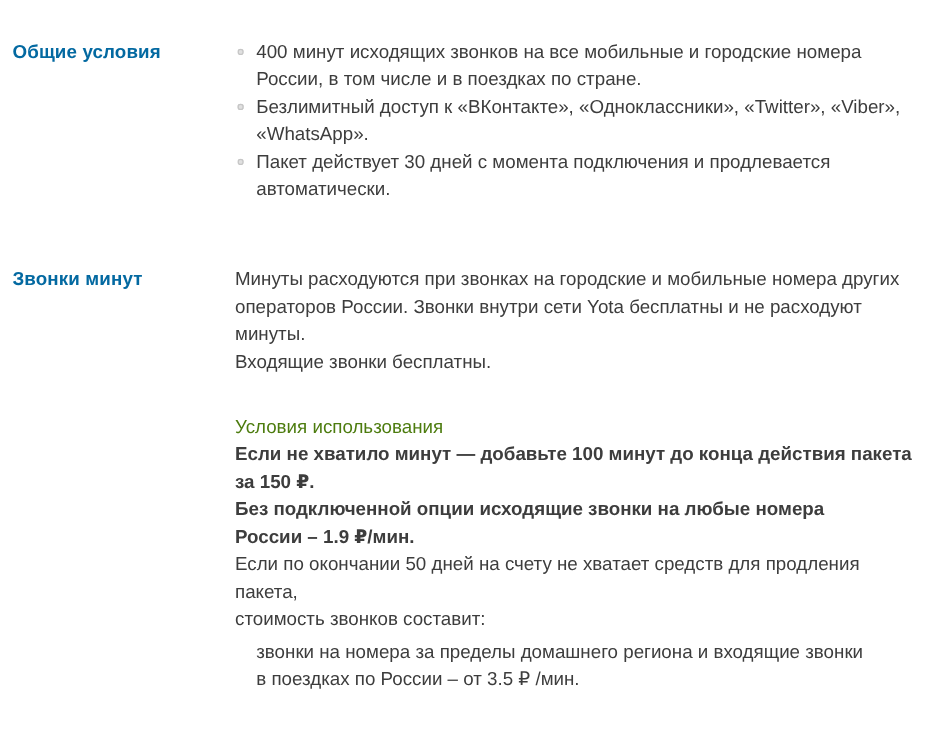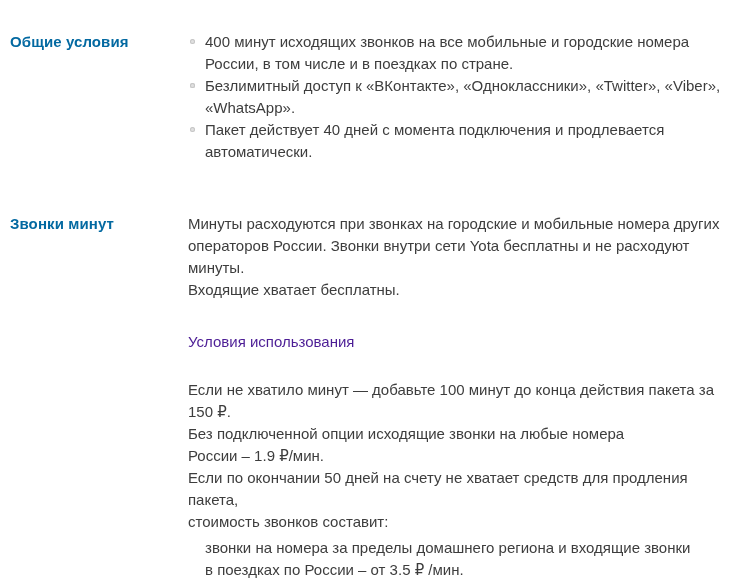--- a/index.html
+++ b/index.html
@@ -36,25 +36,24 @@
     letter-spacing: 0.1px;
   }
   .section-content {
     max-width: 547px;
   }
   .pre-line { white-space: pre-line; }
   p.para {
     margin: 0;
   }
   .subheading {
-    color: #4c1d95;
+    color: #4d7c0f;
     margin-top: 30px;
-    margin-bottom: 26px;
   }
-  .para-add { margin-top: 0; }
+  .para-add { margin-top: 0; font-weight: bold; }
   .para-renewal { margin-top: 18px; }
   ul.bullet-list {
     list-style: none;
     margin: 0;
     padding: 0;
   }
   ul.bullet-list.renewal { margin-top: 4px; }
   ul.bullet-list li {
     position: relative;
     padding-left: 17px;
@@ -87,34 +86,34 @@
         <li>
           <span class="marker"></span>
         </li>
         <li>
           <span class="marker"></span>
           <span class="pre-line">Безлимитный доступ к «ВКонтакте», «Одноклассники», «Twitter», «Viber»,
 «WhatsApp».</span>
         </li>
         <li>
           <span class="marker"></span>
-          <span class="pre-line">Пакет действует 40 дней с момента подключения и продлевается
+          <span class="pre-line">Пакет действует 30 дней с момента подключения и продлевается
 автоматически.</span>
         </li>
       </ul>
     </div>
   </div>
 
   <div class="section-row">
     <div class="section-label">Звонки минут</div>
     <div class="section-content">
 
       <p class="para pre-line">Минуты расходуются при звонках на городские и мобильные номера других
 операторов России. Звонки внутри сети Yota бесплатны и не расходуют минуты.
-Входящие хватает бесплатны.</p>
+Входящие звонки бесплатны.</p>
 
       <div class="subheading">Условия использования</div>
 
       <p class="para para-add pre-line">Если не хватило минут — добавьте 100 минут до конца действия пакета за 150 ₽.
 Без подключенной опции исходящие звонки на любые номера
 России – 1.9 ₽/мин.</p>
 
       <p class="para para-renewal pre-line">Если по окончании 50 дней на счету не хватает средств для продления пакета,
 стоимость звонков составит:</p>
 

